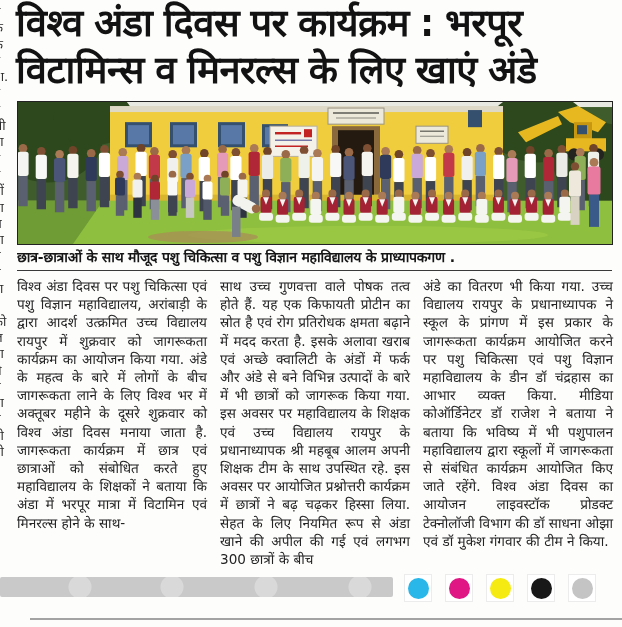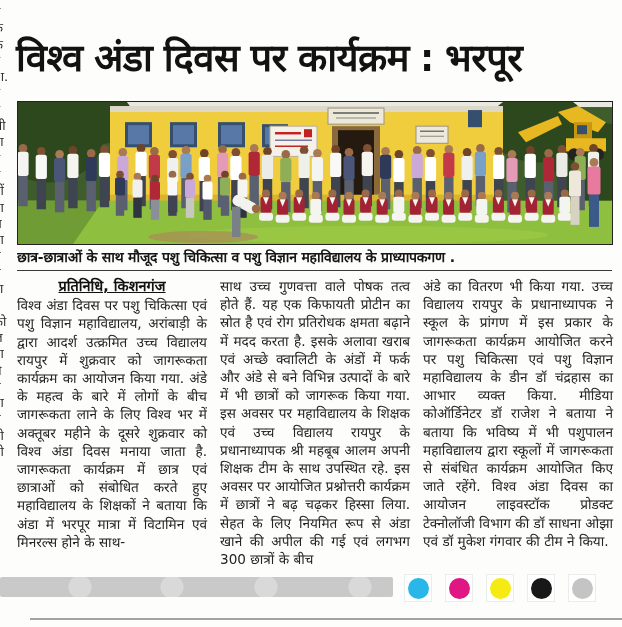--- a/index.html
+++ b/index.html
@@ -17,21 +17,20 @@
   .edge-strip span{
     display:block;height:16.3px;font-size:13px;line-height:16.3px;
     color:#2a2a2a;white-space:nowrap;margin-left:-7px;width:24px;
   }
   
   .headline{
     position:absolute;left:16px;top:0;width:604px;
     font-weight:700;color:#121212;
     font-size:38px;line-height:47px;letter-spacing:-0.5px;
     font-stretch:condensed;
-    margin-top:35px;
   }
   
   .photo{
     position:absolute;left:17px;top:101px;width:594px;height:142px;
     border:1px solid #222;background:#44632e;
   }
   .photo svg{display:block;width:100%;height:100%;}
   
   .caption{
     position:absolute;left:17px;top:247px;width:596px;
@@ -104,20 +103,21 @@
     <span>री</span>
     <span>म</span>
     <span>ता</span>
     <span>म</span>
     <span>ती</span>
     <span>ती</span>
   </div>
 
 <div class="headline">
   <div>विश्व अंडा दिवस पर कार्यक्रम : भरपूर</div>
+  <div>विटामिन्स व मिनरल्स के लिए खाएं अंडे</div>
 </div>
 
 <div class="photo">
   <svg viewBox="0 0 594 141" preserveAspectRatio="none">
 
     <rect x="0" y="0" width="594" height="7" fill="#e8eae2"></rect>
 
     <rect x="0" y="5" width="594" height="110" fill="#3f5d2c"></rect>
     <ellipse cx="30" cy="35" rx="55" ry="45" fill="#2e481e"></ellipse>
     <ellipse cx="75" cy="15" rx="40" ry="28" fill="#2e481e"></ellipse>
@@ -520,21 +520,20 @@
         </g>
       </g>
   </svg>
 </div>
 
 <div class="caption">छात्र-छात्राओं के साथ मौजूद पशु चिकित्सा व पशु विज्ञान महाविद्यालय के प्राध्यापकगण .</div>
 <div class="cap-rule"></div>
 
 <div class="columns">
   <div class="col">
-    <span class="byline">प्रतिनिधि, किशनगंज</span>
     <span>विश्व अंडा दिवस पर पशु चिकित्सा एवं पशु विज्ञान महाविद्यालय, अरांबाड़ी के द्वारा आदर्श उत्क्रमित उच्च विद्यालय रायपुर में शुक्रवार को जागरूकता कार्यक्रम का आयोजन किया गया. अंडे के महत्व के बारे में लोगों के बीच जागरूकता लाने के लिए विश्व भर में अक्तूबर महीने के दूसरे शुक्रवार को विश्व अंडा दिवस मनाया जाता है. जागरूकता कार्यक्रम में छात्र एवं छात्राओं को संबोधित करते हुए महाविद्यालय के शिक्षकों ने बताया कि अंडा में भरपूर मात्रा में विटामिन एवं मिनरल्स होने के साथ-</span>
   </div>
   <div class="col">
     <span>साथ उच्च गुणवत्ता वाले पोषक तत्व होते हैं. यह एक किफायती प्रोटीन का स्रोत है एवं रोग प्रतिरोधक क्षमता बढ़ाने में मदद करता है. इसके अलावा खराब एवं अच्छे क्वालिटी के अंडों में फर्क और अंडे से बने विभिन्न उत्पादों के बारे में भी छात्रों को जागरूक किया गया. इस अवसर पर महाविद्यालय के शिक्षक एवं उच्च विद्यालय रायपुर के प्रधानाध्यापक श्री महबूब आलम अपनी शिक्षक टीम के साथ उपस्थित रहे. इस अवसर पर आयोजित प्रश्नोत्तरी कार्यक्रम में छात्रों ने बढ़ चढ़कर हिस्सा लिया. सेहत के लिए नियमित रूप से अंडा खाने की अपील की गई एवं लगभग 300 छात्रों के बीच</span>
   </div>
   <div class="col">
     <span>अंडे का वितरण भी किया गया. उच्च विद्यालय रायपुर के प्रधानाध्यापक ने स्कूल के प्रांगण में इस प्रकार के जागरूकता कार्यक्रम आयोजित करने पर पशु चिकित्सा एवं पशु विज्ञान महाविद्यालय के डीन डॉ चंद्रहास का आभार व्यक्त किया. मीडिया कोऑर्डिनेटर डॉ राजेश ने बताया ने बताया कि भविष्य में भी पशुपालन महाविद्यालय द्वारा स्कूलों में जागरूकता से संबंधित कार्यक्रम आयोजित किए जाते रहेंगे. विश्व अंडा दिवस का आयोजन लाइवस्टॉक प्रोडक्ट टेक्नोलॉजी विभाग की डॉ साधना ओझा एवं डॉ मुकेश गंगवार की टीम ने किया.</span>
   </div>
 </div>
 

